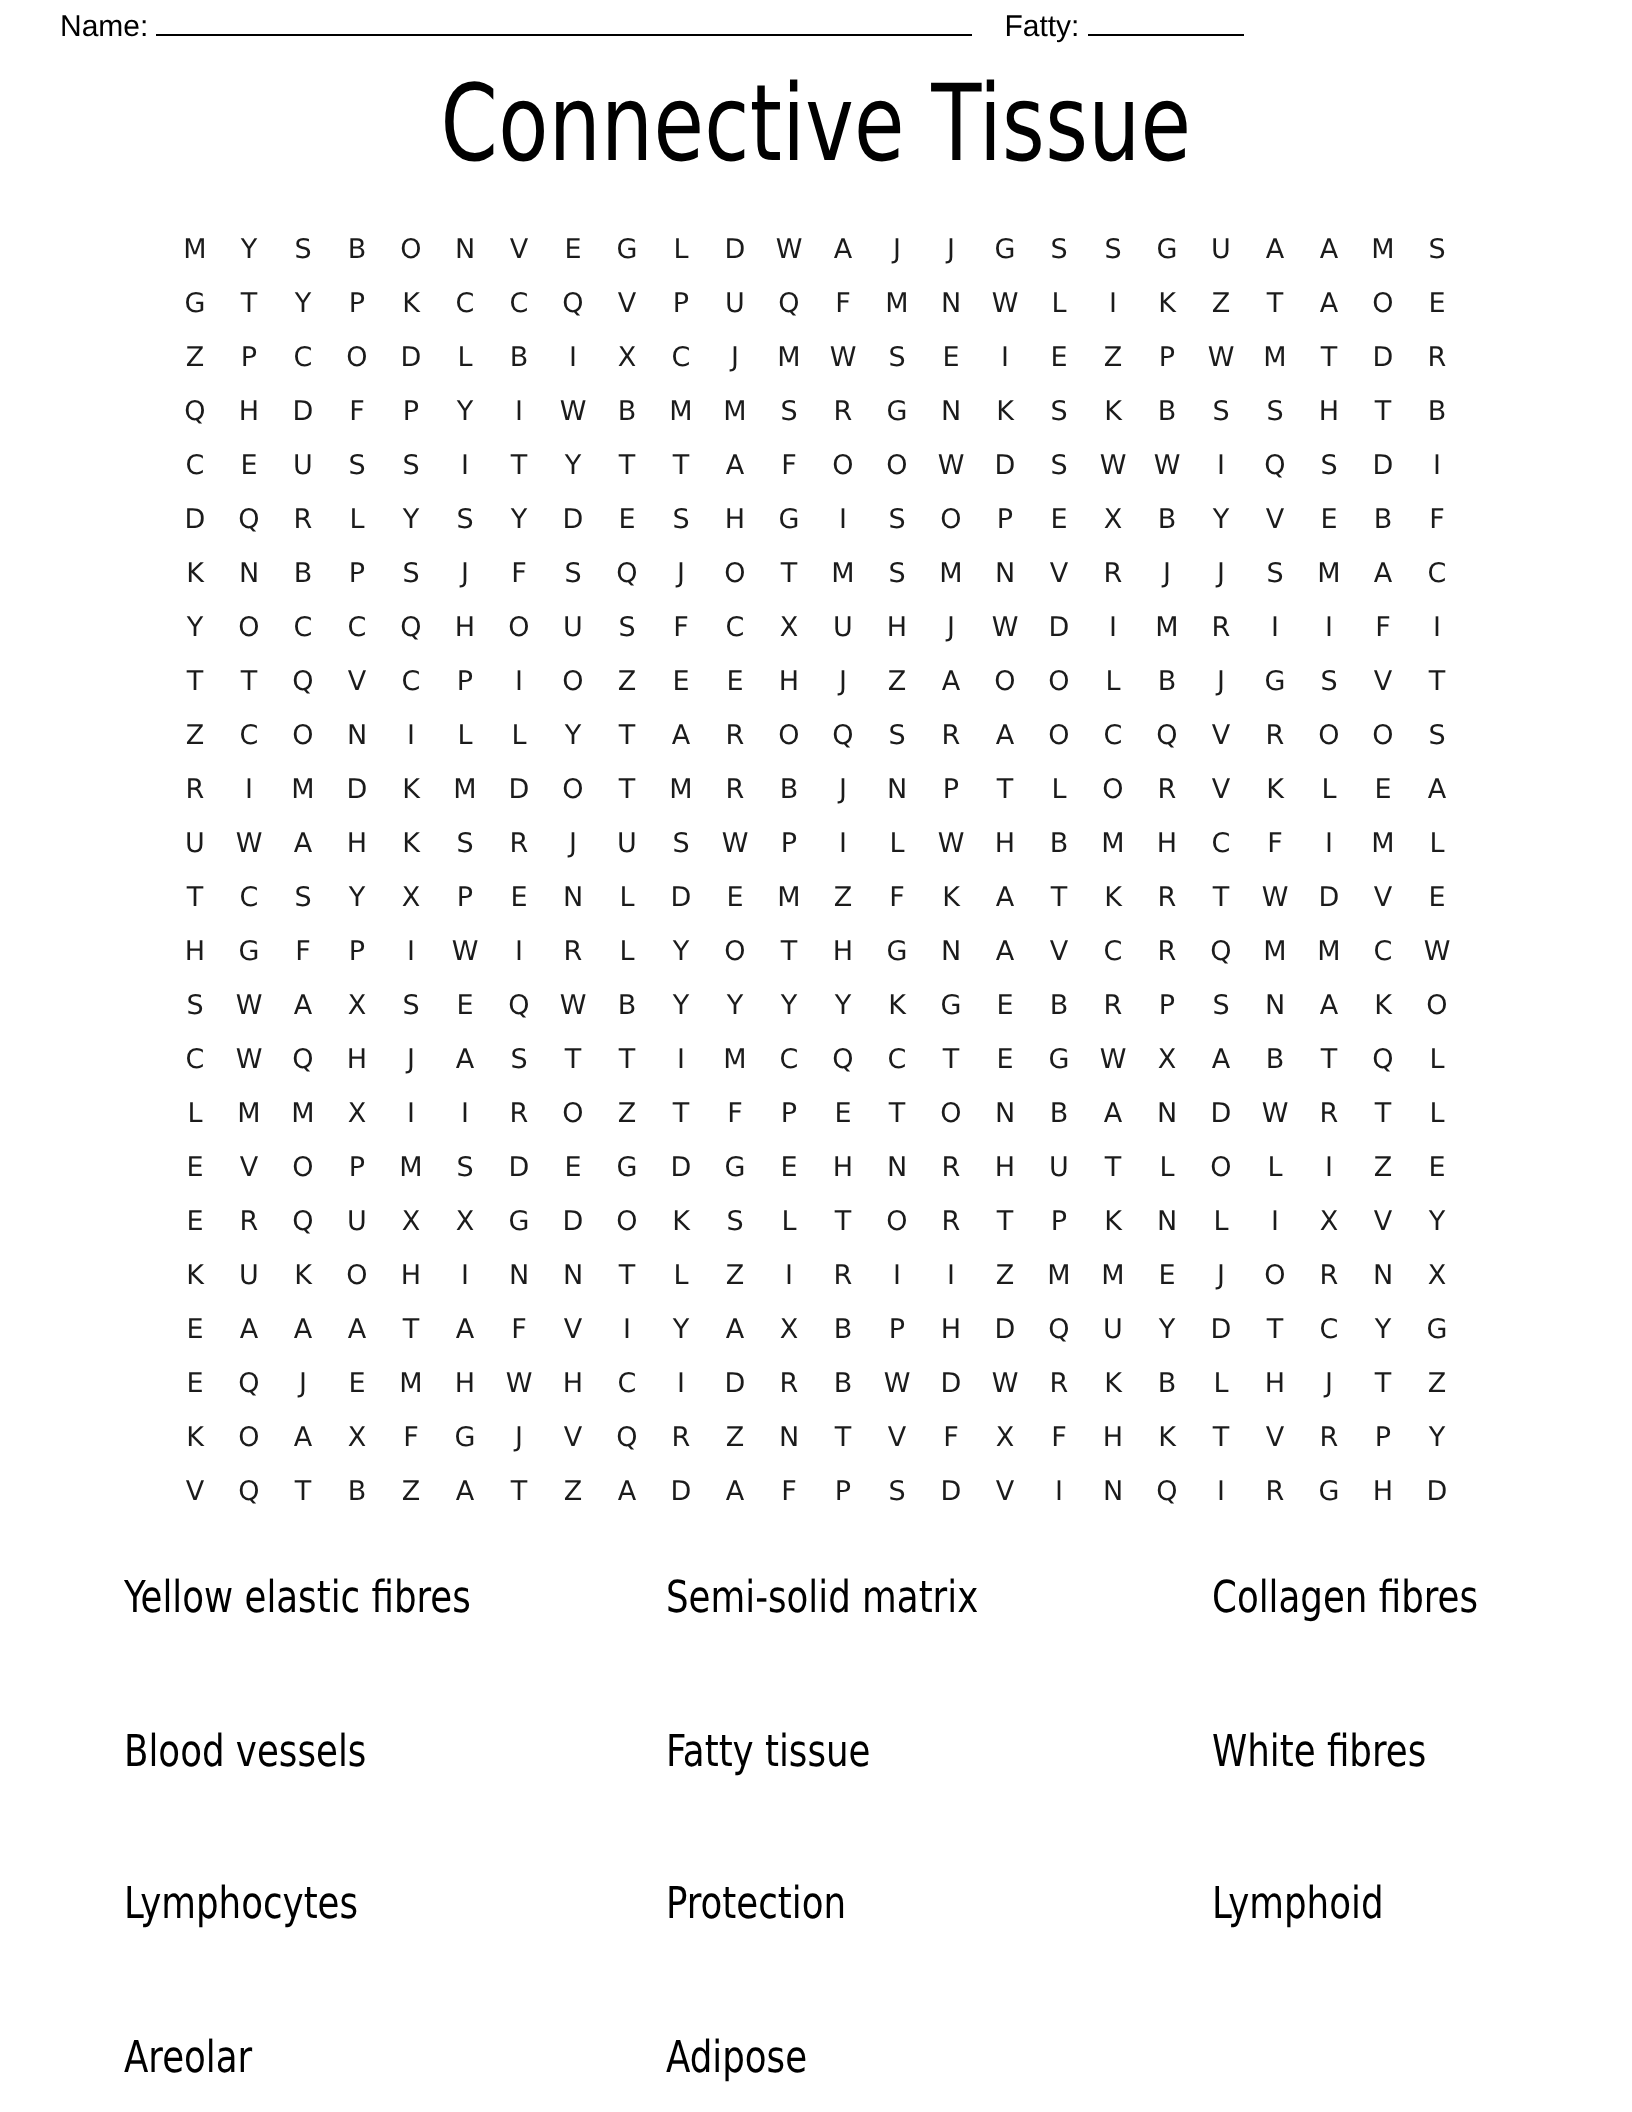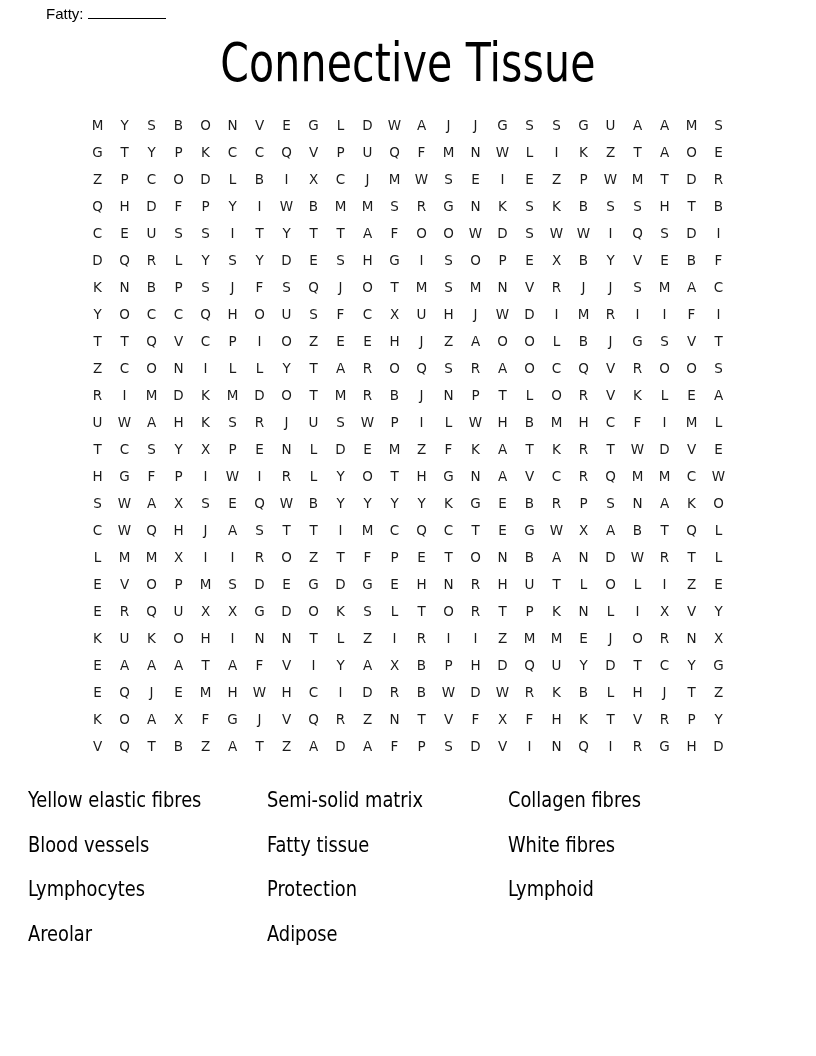--- a/index.html
+++ b/index.html
@@ -86,43 +86,48 @@
     font-size: 13.5px;
     font-weight: 400;
     line-height: 1;
     color: #1b1b1b;
     user-select: none;
   }
 
   
   .wordlist {
     position: absolute;
-    left: 28px;
+    left: 62px;
     top: 778px;
     width: 724px;
     display: grid;
     grid-template-columns: 239px 241px auto;
     row-gap: 0px;
+    gap: 32px;
   }
   .word {
     font-family: "DejaVu Sans Condensed", "Liberation Sans Narrow", "Liberation Sans", sans-serif;
     font-size: 22px;
     font-weight: 400;
     line-height: 44.5px;
     color: #000;
     white-space: nowrap;
     transform: scaleX(0.90);
     transform-origin: 0 50%;
   }
   .word:empty { line-height: 44.5px; }
 </style>
 </head>
 <body>
 
 <div class="header-row">
+  <div class="field">
+    <span class="field-label">Name:</span>
+    <span class="rule rule-name"></span>
+  </div>
   <div class="field-spacer"></div>
   <div class="field">
     <span class="field-label">Fatty:</span>
     <span class="rule rule-date"></span>
   </div>
 </div>
 
 <div class="puzzle-title">Connective Tissue</div>
 
 <div class="grid-wrap">

